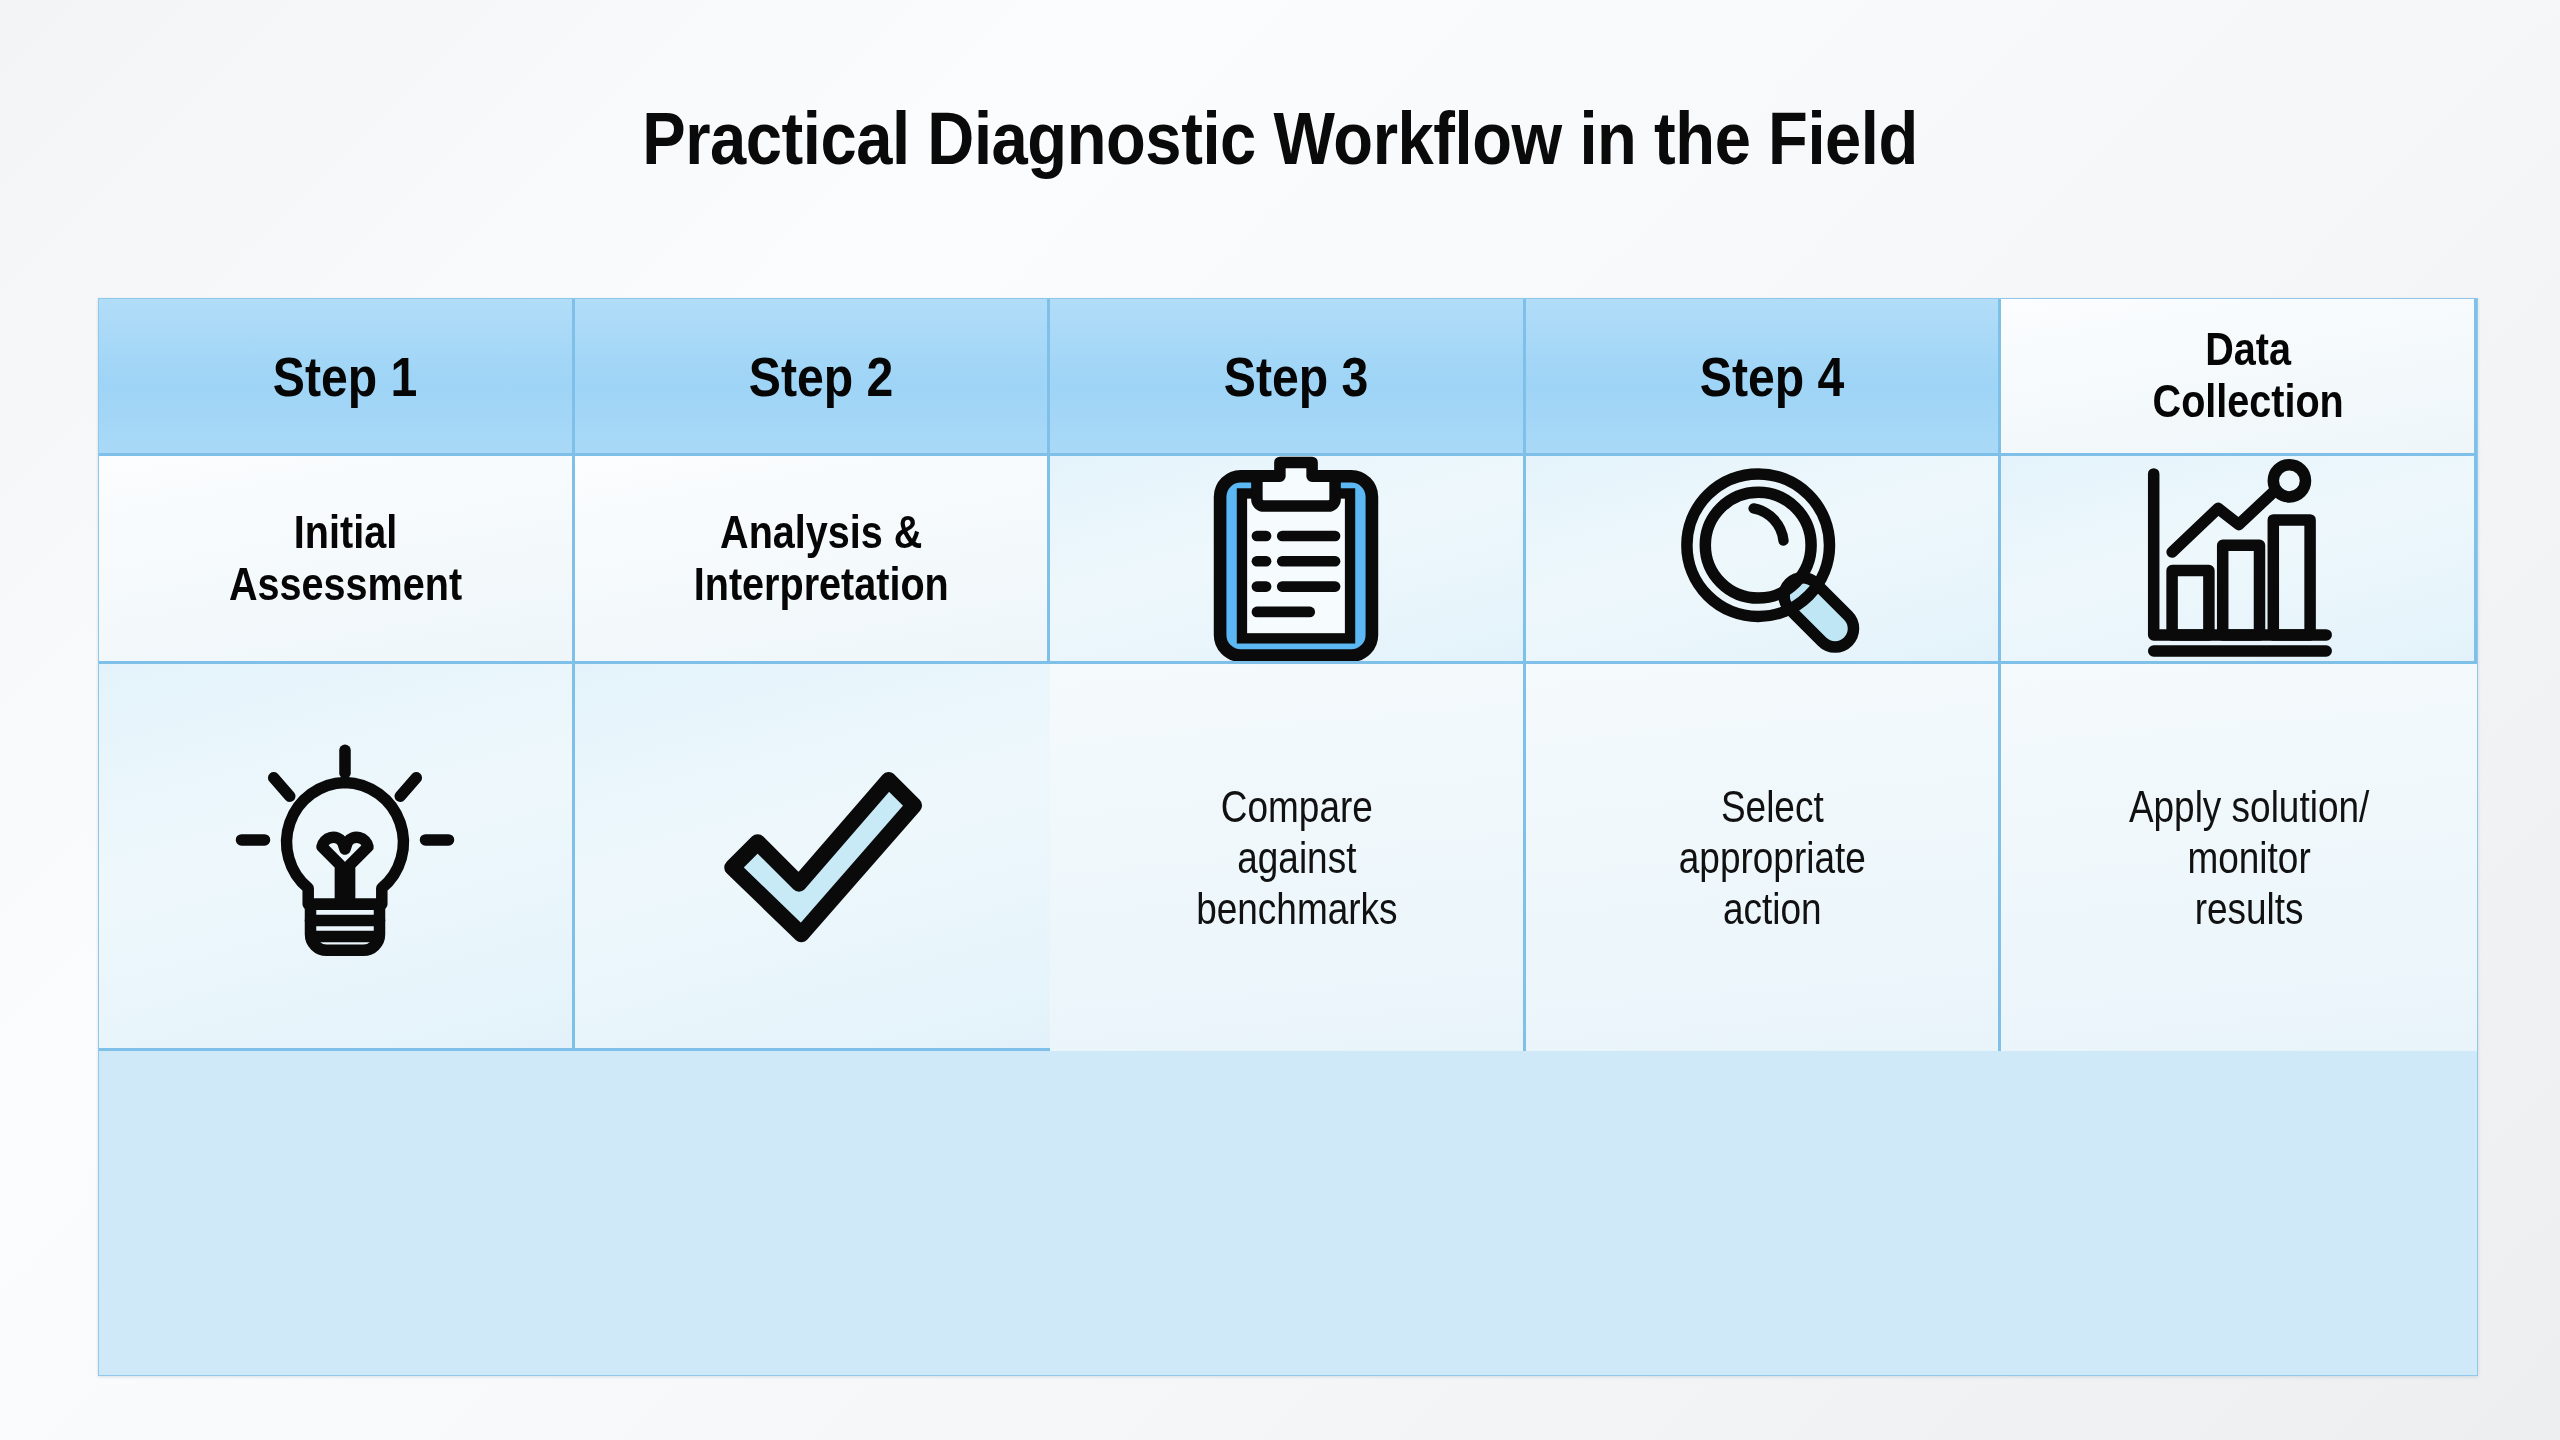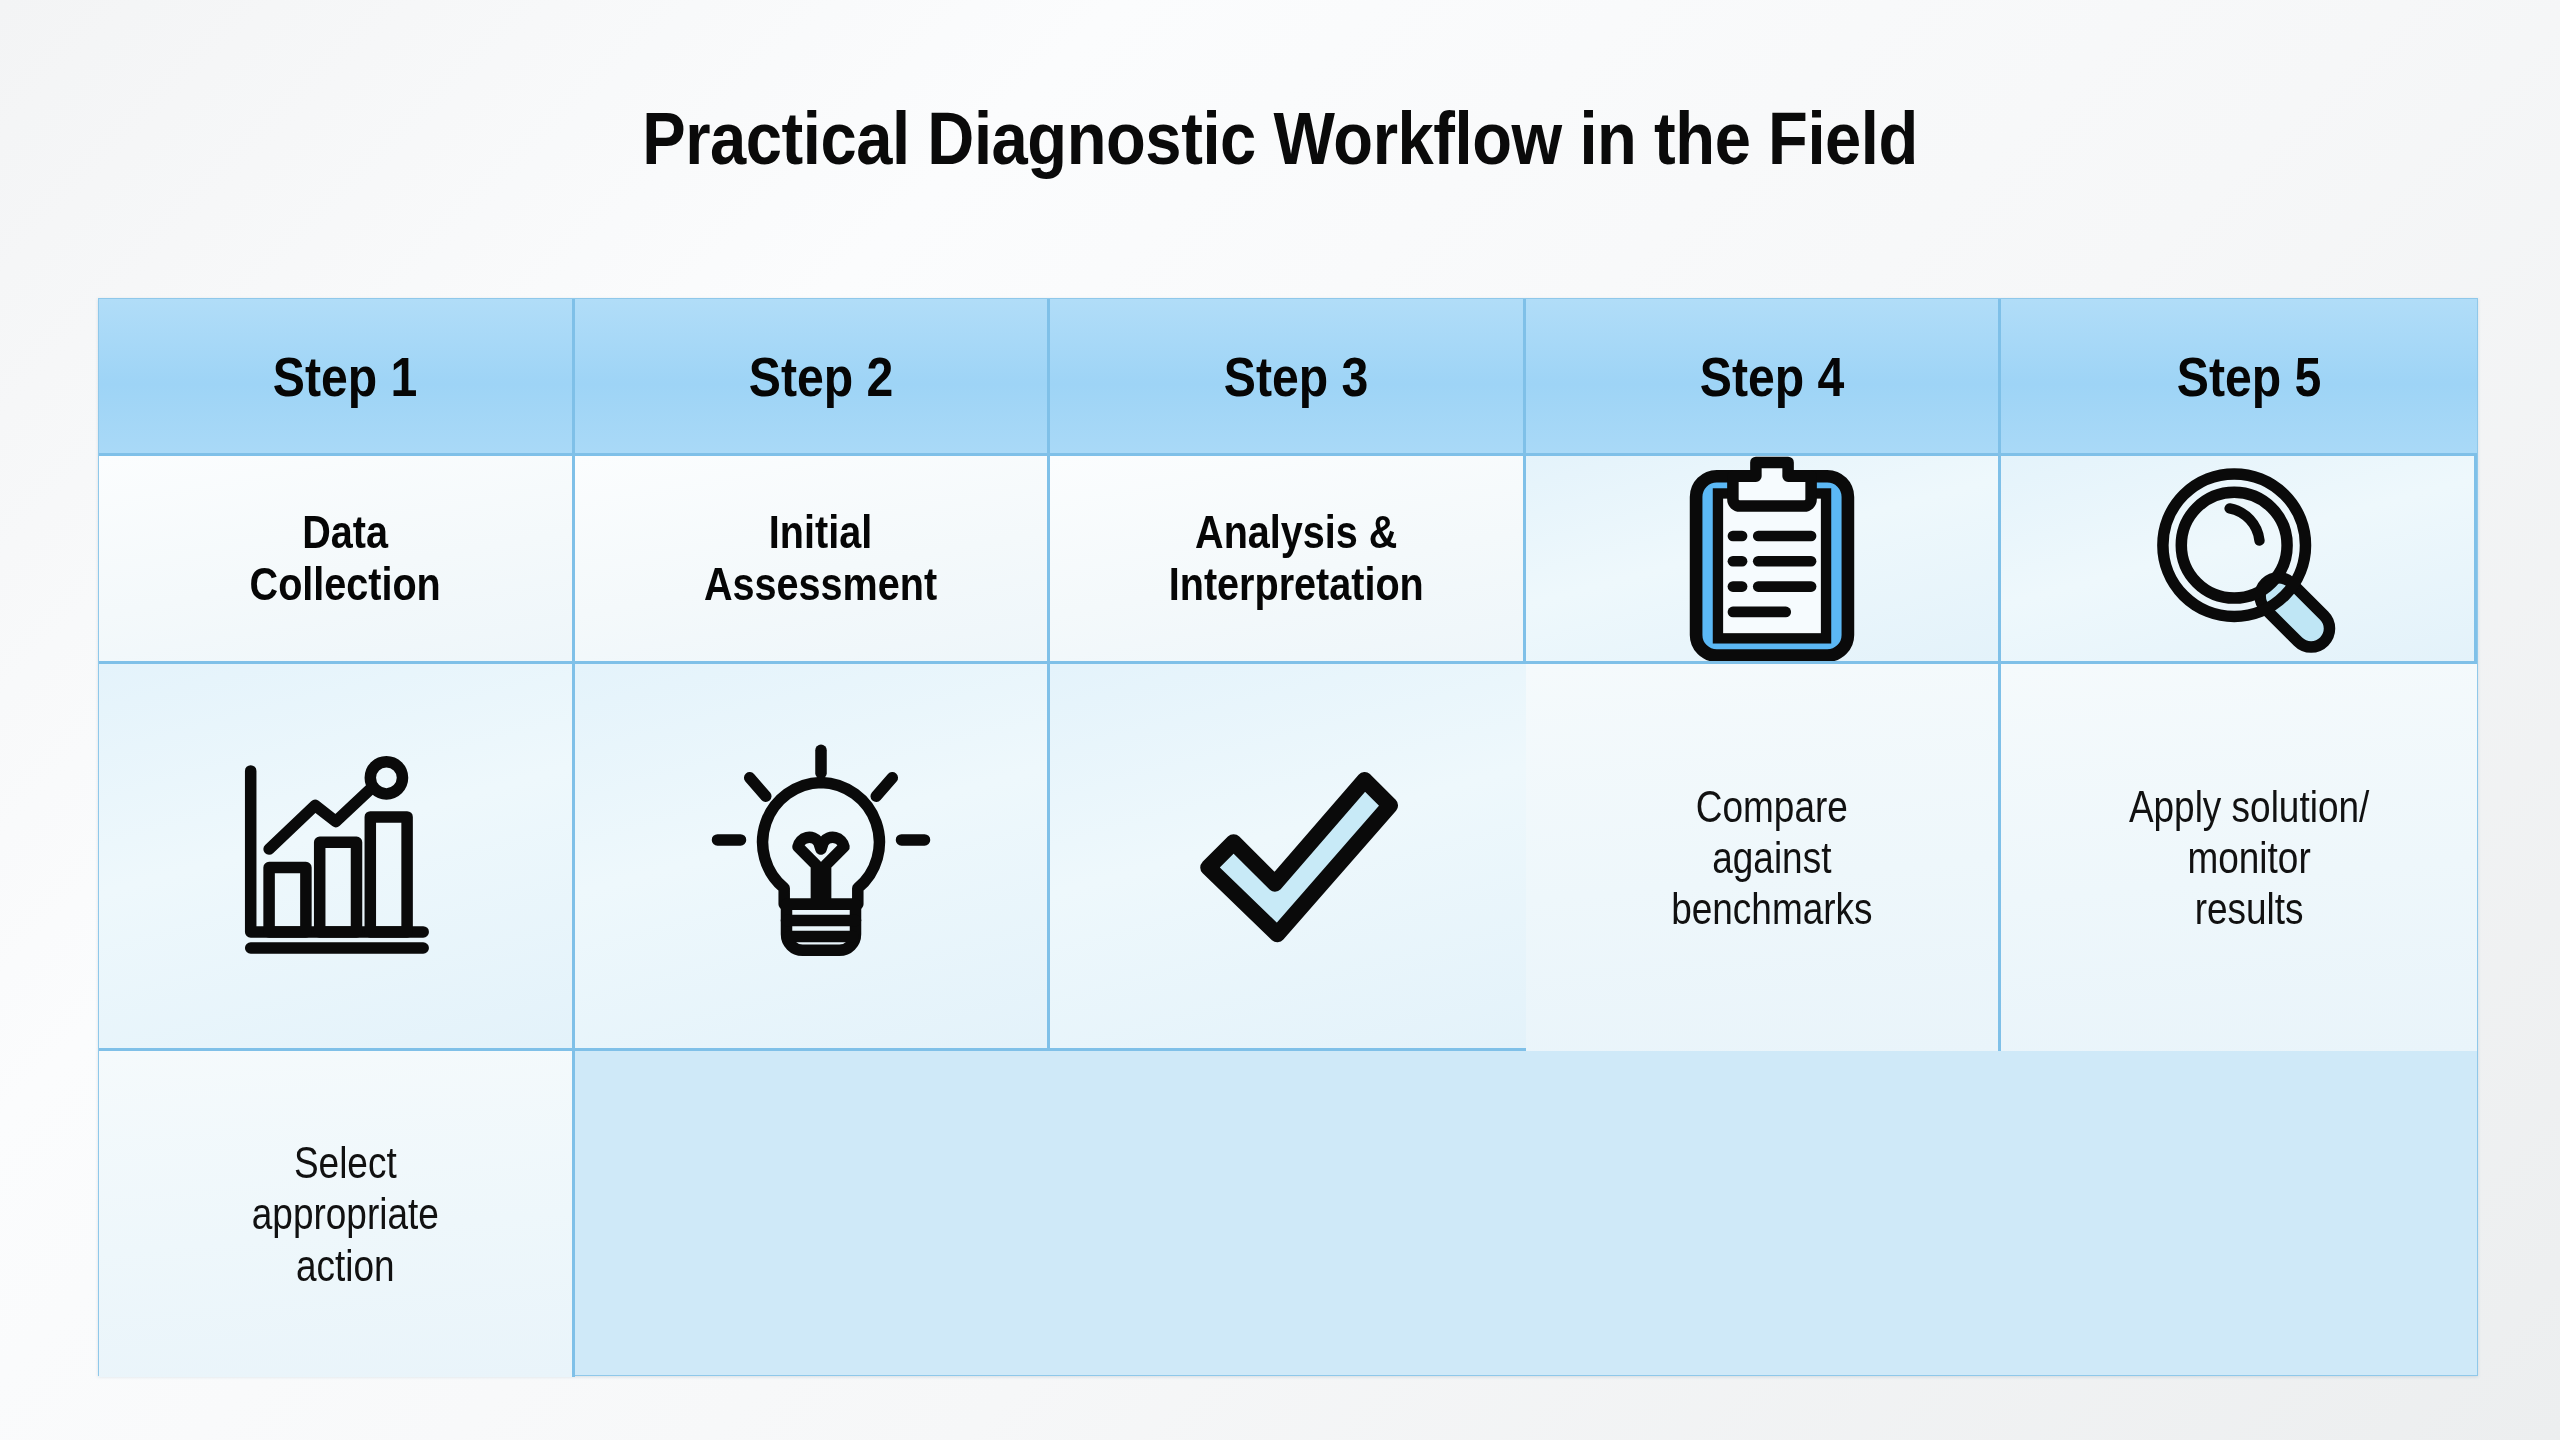--- a/index.html
+++ b/index.html
@@ -125,23 +125,20 @@
     </div>
     <div class="cell r-head">
       <span class="head-text">Step 2</span>
     </div>
     <div class="cell r-head">
       <span class="head-text">Step 3</span>
     </div>
     <div class="cell r-head">
       <span class="head-text">Step 4</span>
     </div>
-    <div class="cell r-head lastcol">
-      <span class="head-text">Step 5</span>
-    </div>
 
     <div class="cell r-sub">
       <div class="sub-text">
         <div>Data</div>
         <div>Collection</div>
       </div>
     </div>
     <div class="cell r-sub">
       <div class="sub-text">
         <div>Initial</div>
@@ -246,29 +243,29 @@
       </div>
     </div>
 
     <div class="cell r-desc lastrow">
       <div class="desc-text">
         <div>Compare</div>
         <div>against</div>
         <div>benchmarks</div>
       </div>
     </div>
+    <div class="cell r-desc lastrow">
+      <div class="desc-text">
+        <div>Select</div>
+        <div>appropriate</div>
+        <div>action</div>
+      </div>
+    </div>
     <div class="cell r-desc lastrow lastcol">
       <div class="desc-text">
         <div>Apply solution/</div>
         <div>monitor</div>
         <div>results</div>
       </div>
     </div>
-    <div class="cell r-desc lastrow">
-      <div class="desc-text">
-        <div>Select</div>
-        <div>appropriate</div>
-        <div>action</div>
-      </div>
-    </div>
 
   </div>
 </div>
 
 </body></html>

